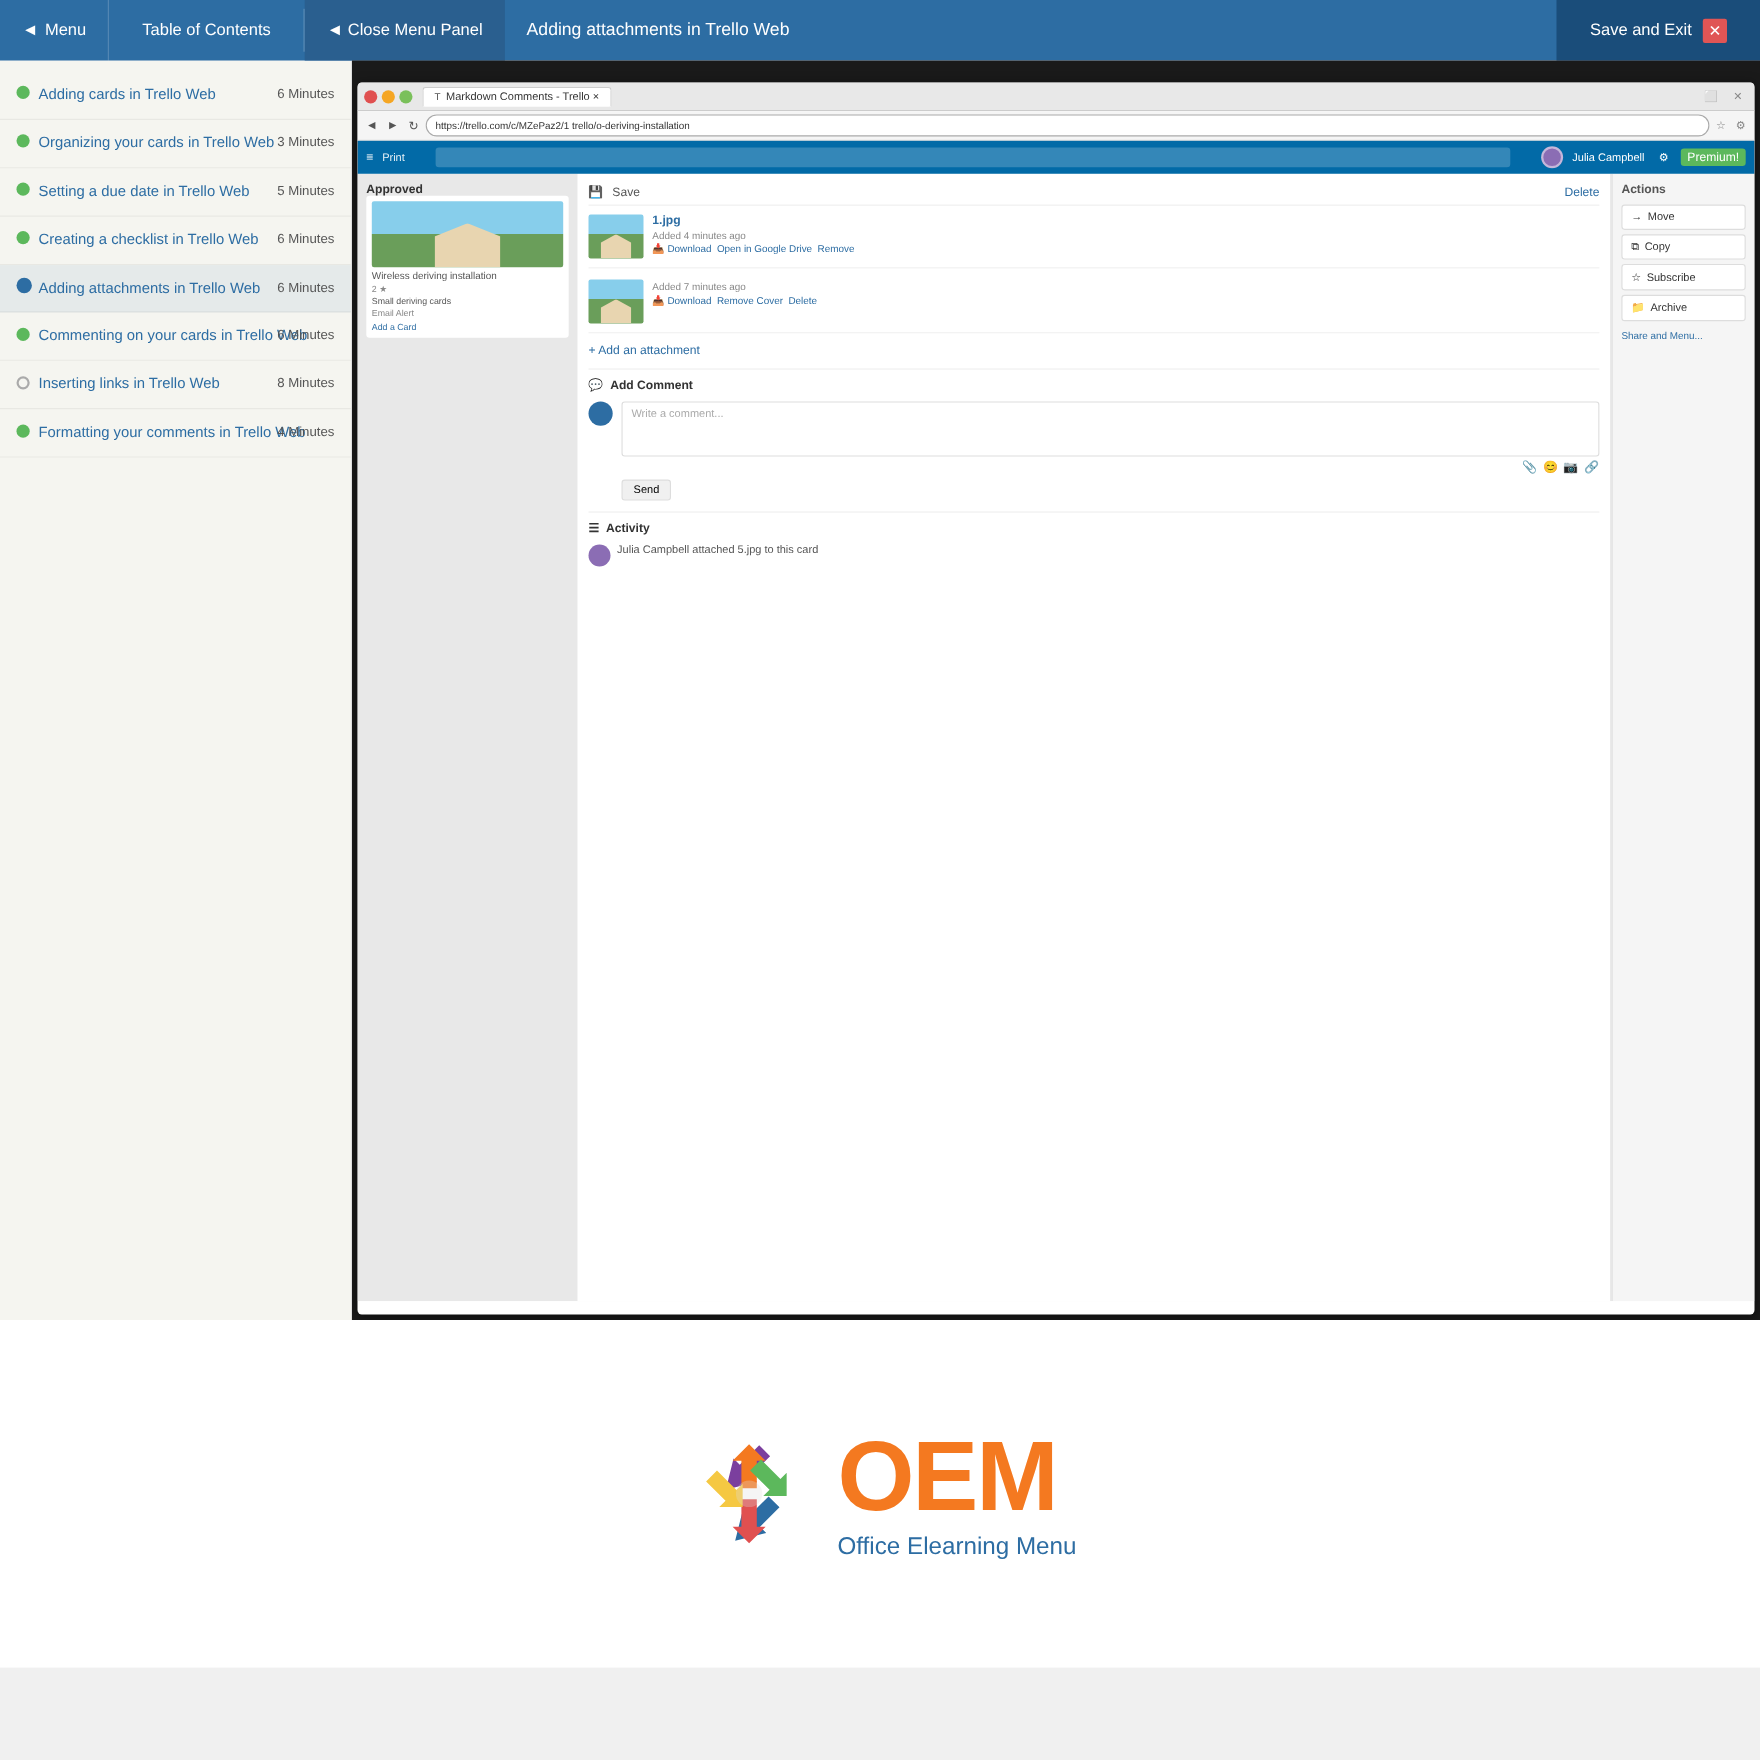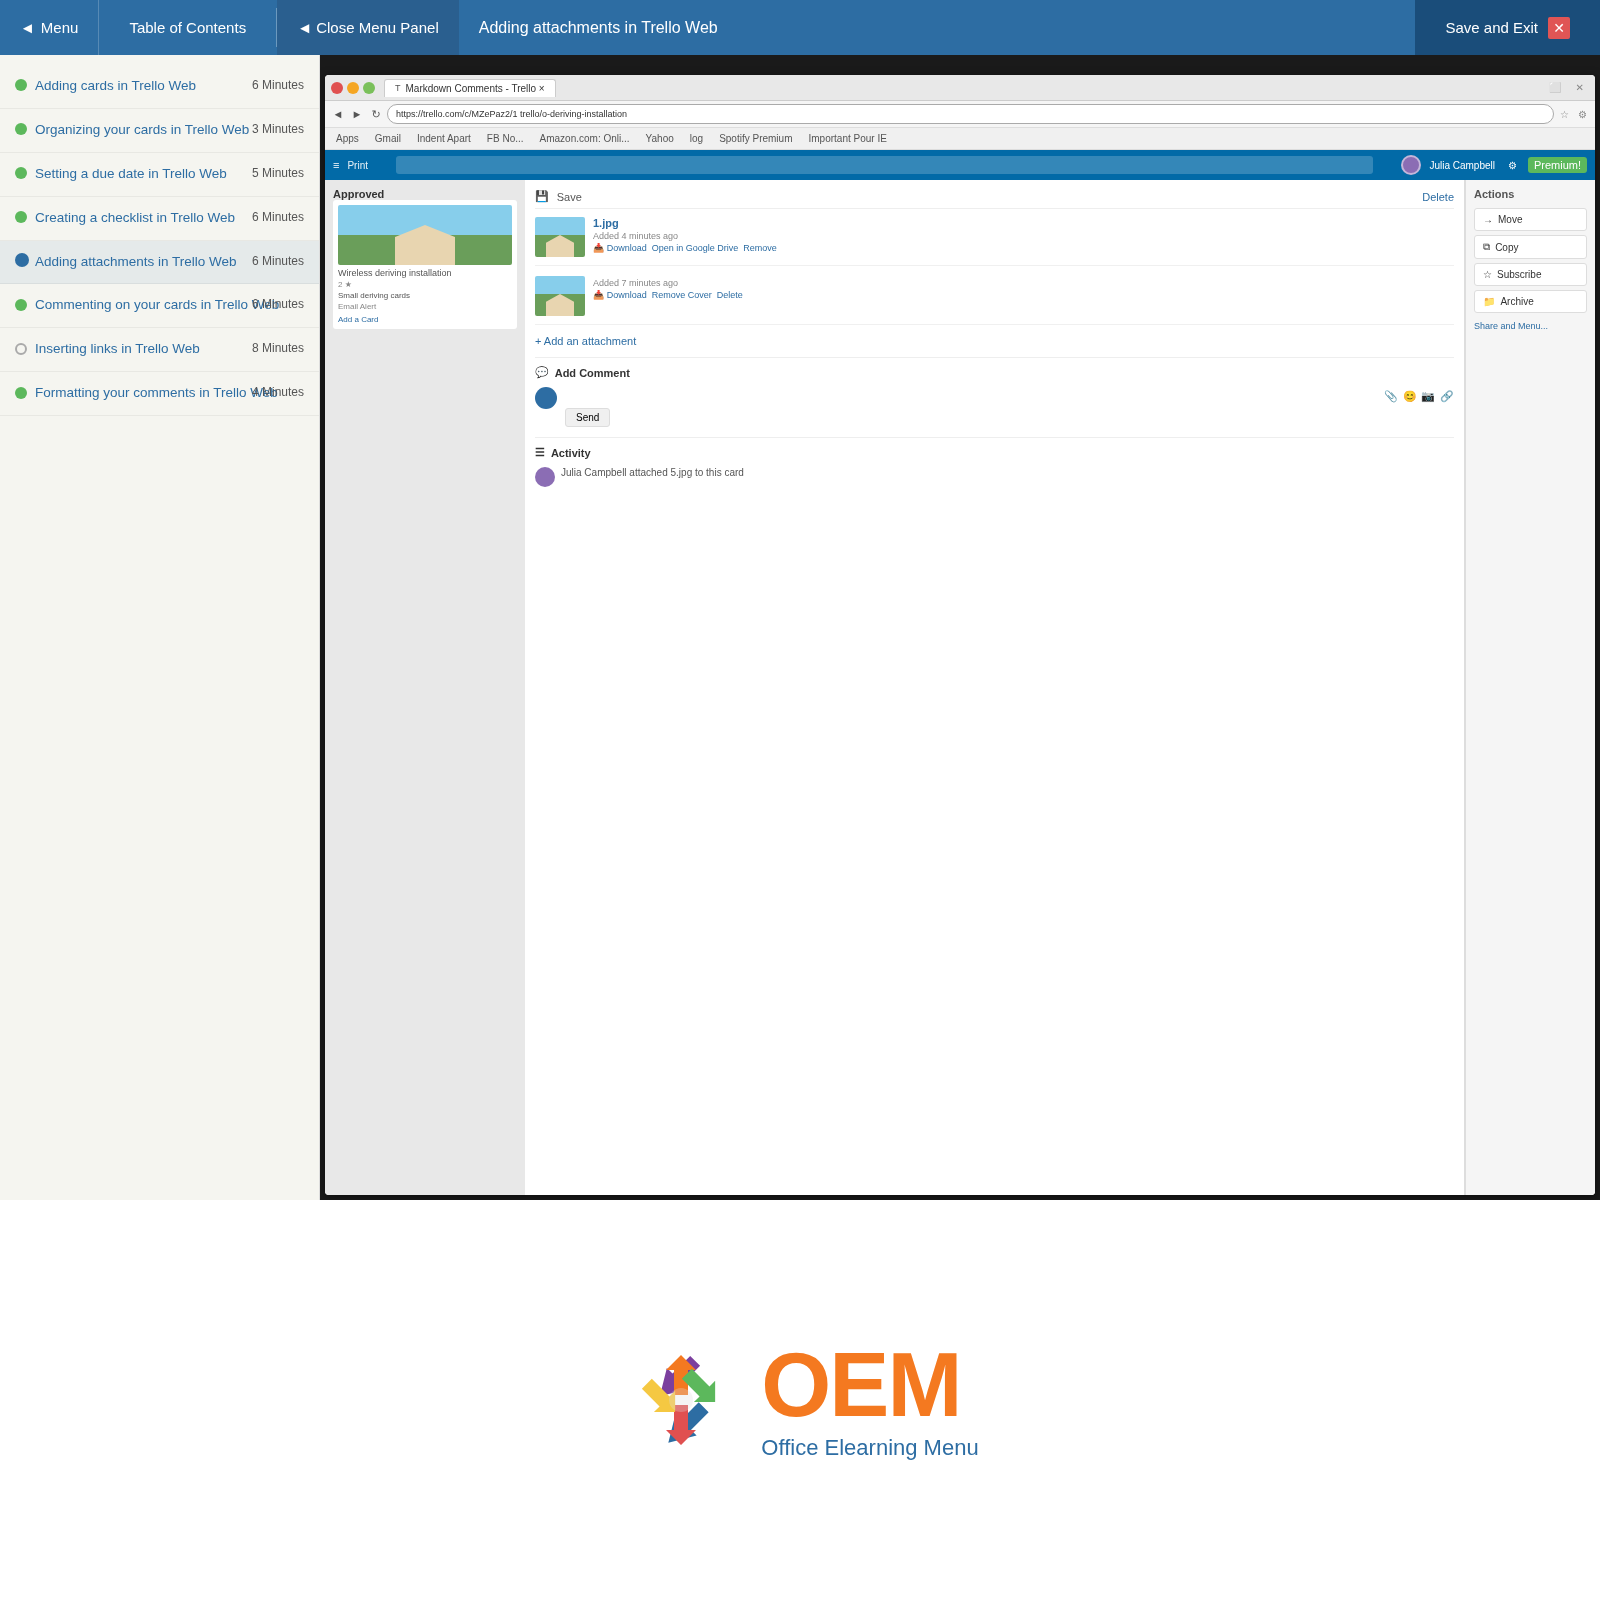--- a/index.html
+++ b/index.html
@@ -493,21 +493,21 @@
     .trello-user {
       width: 20px;
       height: 20px;
       border-radius: 50%;
       background: #2d6da3;
       border: 2px solid rgba(255,255,255,0.5);
     }
 
     
     .bottom-section {
-      height: 400px;
+      height: 316px;
       background: white;
       display: flex;
       align-items: center;
       justify-content: center;
       padding: 40px;
     }
 
     
     .logo-container {
       display: flex;
@@ -638,31 +638,20 @@
         <span class="nav-btn">◄</span>
         <span class="nav-btn">►</span>
         <span class="nav-btn">↻</span>
         <div class="address-bar">
           <span style="font-size:9px;overflow:hidden;white-space:nowrap;">https://trello.com/c/MZePaz2/1 trello/o-deriving-installation</span>
         </div>
         <span style="font-size:10px;color:#888;padding:0 3px;">☆</span>
         <span style="font-size:10px;color:#888;padding:0 3px;">⚙</span>
       </div>
 
-      <div class="browser-bookmarks">
-        <span class="bookmark-item">Apps</span>
-        <span class="bookmark-item">Gmail</span>
-        <span class="bookmark-item">Indent Apart</span>
-        <span class="bookmark-item">FB No...</span>
-        <span class="bookmark-item">Amazon.com: Onli...</span>
-        <span class="bookmark-item">Yahoo</span>
-        <span class="bookmark-item">log</span>
-        <span class="bookmark-item">Spotify Premium</span>
-        <span class="bookmark-item">Important Pour IE</span>
-      </div>
 
       <div class="trello-header">
         <span style="font-size:11px;color:white;font-weight:bold;">≡</span>
         <span class="trello-nav-item">Print</span>
         <div class="trello-search"></div>
         <div class="trello-user" style="background:#8b6db4;"></div>
         <span style="color:white;font-size:10px;">Julia Campbell</span>
         <span style="color:white;font-size:10px;margin-left:5px;">⚙</span>
         <span style="font-size:11px;background:#5cb85c;color:white;padding:2px 6px;border-radius:3px;margin-left:3px;cursor:pointer;">Premium!</span>
       </div>
@@ -726,20 +715,23 @@
             </div>
 
             <div class="add-comment-section">
               <div class="add-comment-header">
                 <span>💬</span>
                 <span>Add Comment</span>
               </div>
               <div class="comment-input-row">
                 <div class="comment-avatar"></div>
                 <div style="flex:1;">
+                  <div class="comment-input-box">
+                    <span style="color:#aaa;font-size:10px;">Write a comment...</span>
+                  </div>
                   <div class="comment-toolbar">
                     <span style="cursor:pointer;">📎</span>
                     <span style="cursor:pointer;">😊</span>
                     <span style="cursor:pointer;">📷</span>
                     <span style="cursor:pointer;">🔗</span>
                   </div>
                   <button class="send-btn" style="margin-left:0;">
                     <span>Send</span>
                   </button>
                 </div>

